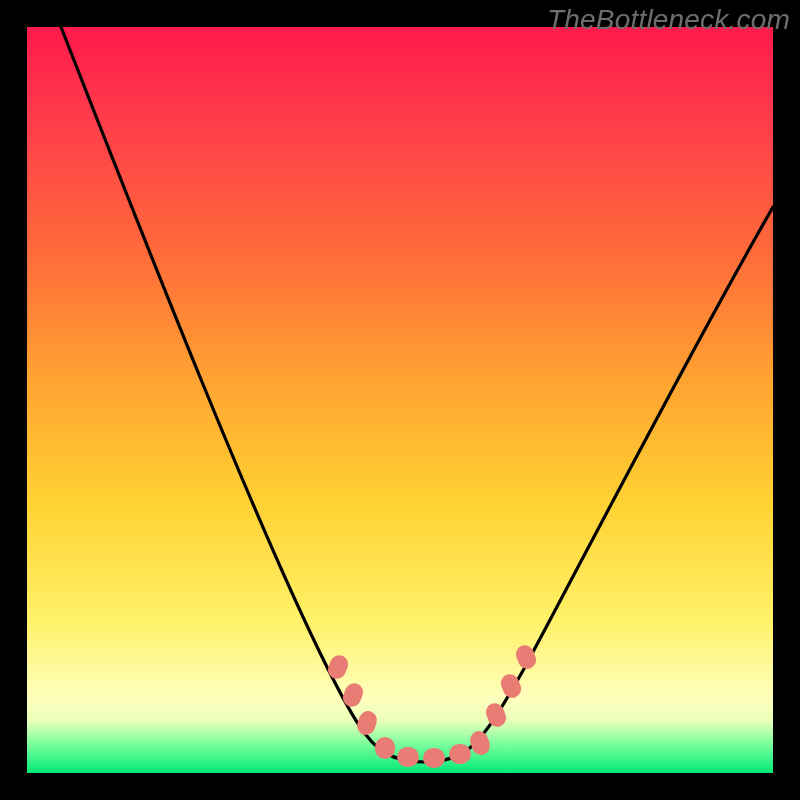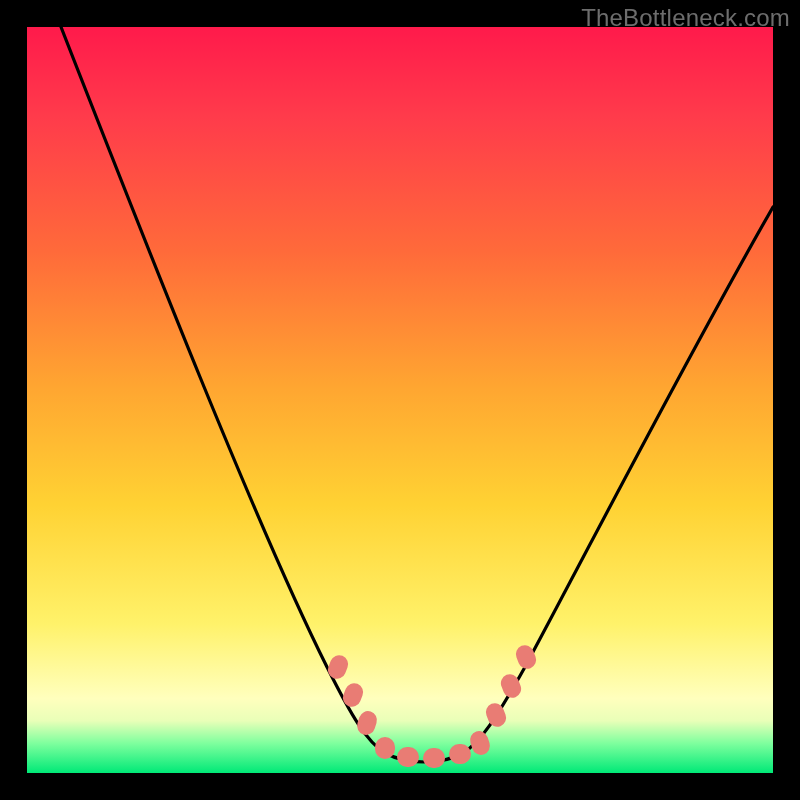--- a/index.html
+++ b/index.html
@@ -38,24 +38,25 @@
       #e9ffb8 93%,
       #7fff9e 96%,
       #00e977 100%
     );
   }
   .watermark {
     position: absolute;
     top: 4px;
     right: 10px;
     color: #6d6d6d;
-    font-size: 24px;
+    font-size: 28px;
     letter-spacing: 0.2px;
     font-weight: 400;
     user-select: none;
+    font-style: italic;
   }
   svg.curve {
     position: absolute;
     left: 0;
     top: 0;
   }
 </style>
 </head>
 <body>
 

